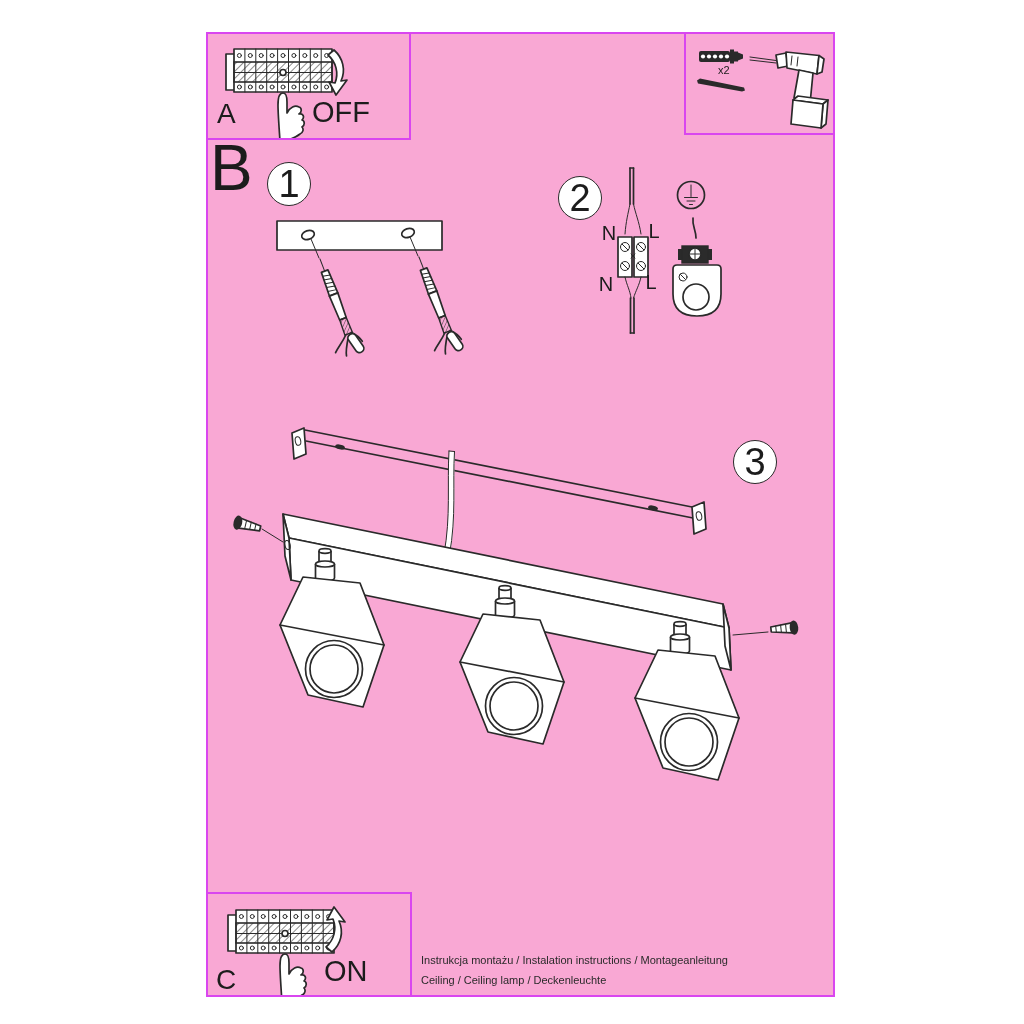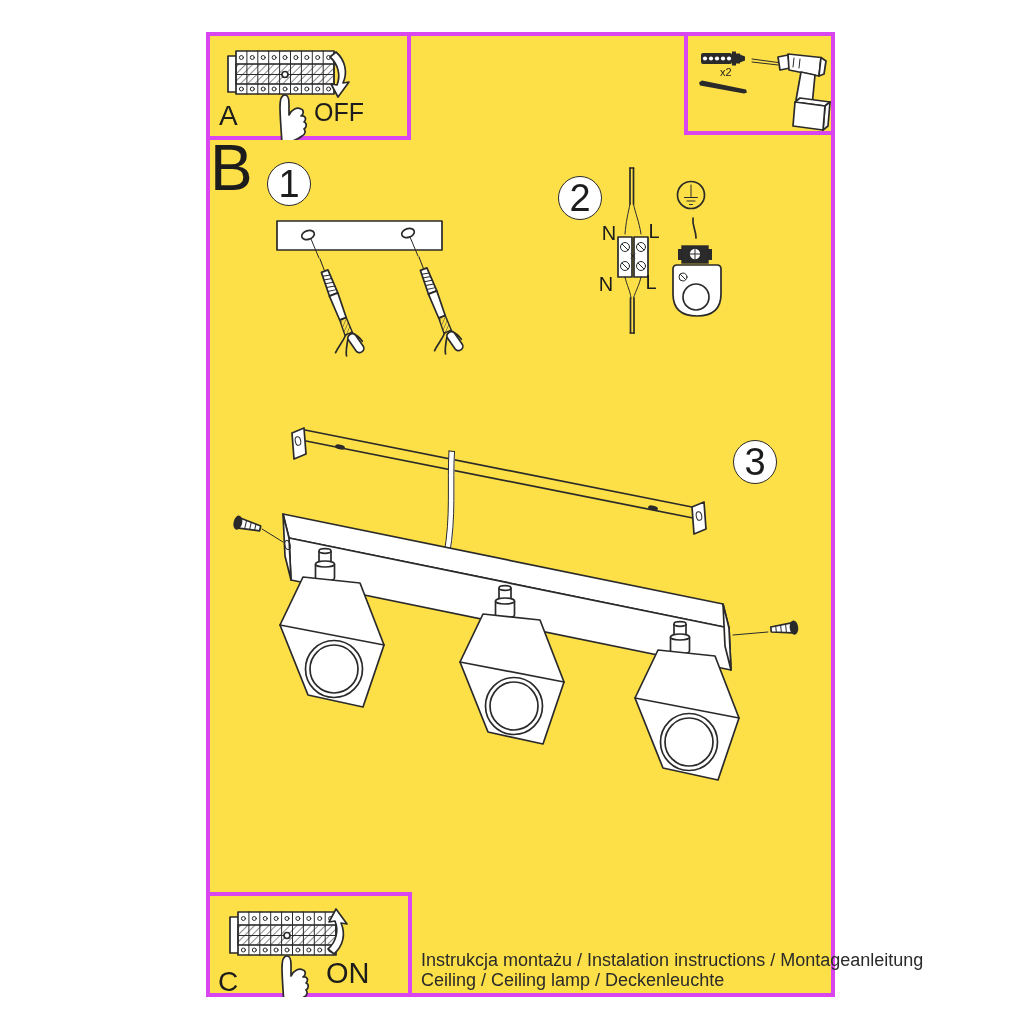--- a/index.html
+++ b/index.html
@@ -1,24 +1,24 @@
 <!DOCTYPE html>
 <html><head>
 <meta charset="utf-8">
 <style>
   html,body{margin:0;padding:0;background:#fff;}
   #screen{position:relative;width:1024px;height:1024px;background:#ffffff;overflow:hidden;
           font-family:"Liberation Sans",sans-serif;color:#1f1f1f;}
   .abs{position:absolute;}
-  .frame{border:4px solid #d946ef;background:#fde047;box-sizing:border-box;}
+  .frame{border:2px solid #d946ef;background:#f9a8d4;box-sizing:border-box;}
   .lbl{color:#1c1c1c;}
   .badge{width:44px;height:44px;border:1.7px solid #2a2a2a;border-radius:50%;
          display:flex;align-items:center;justify-content:center;
          font-size:38px;color:#1c1c1c;box-sizing:border-box;background:#fff;}
-  .footer-line{font-size:18px;line-height:19.5px;color:#2a2a2a;white-space:nowrap;}
+  .footer-line{font-size:11px;line-height:19.5px;color:#2a2a2a;white-space:nowrap;}
   svg .s{stroke:#2a2a2a;stroke-width:1.7;fill:none;stroke-linejoin:round;stroke-linecap:round;}
   svg .sw{stroke:#2a2a2a;stroke-width:1.7;fill:#ffffff;stroke-linejoin:round;}
   svg .sd{fill:#2a2a2a;stroke:none;}
   svg .thin{stroke-width:1;}
   svg text{fill:#1c1c1c;stroke:none;font-family:"Liberation Sans",sans-serif;}
 </style>
 </head>
 <body>
 
 <div id="screen">
@@ -123,21 +123,21 @@
   <div class="abs frame" style="left:206px;top:32px;width:205px;height:108px;">
     <svg width="201" height="104" viewBox="0 0 201 104">
       <g>
         <use href="#breaker-assembly" x="16" y="12"></use>
       </g>
       <g transform="translate(-6,0)">
         <path class="sw" d="M132,16 C141,24 144,36 139,47 L145,46 L134,61 L127,48 L133,49 C137,39 134,28 126,21 Z"></path>
       </g>
     </svg>
     <div class="abs lbl" style="left:9px;top:64px;font-size:28px;">A</div>
-    <div class="abs lbl" style="left:104px;top:62px;font-size:25px;">OFF</div>
+    <div class="abs lbl" style="left:104px;top:62px;font-size:29px;">OFF</div>
   </div>
 
   <div class="abs frame" style="left:684px;top:32px;width:151px;height:103px;">
     <svg width="147" height="99" viewBox="0 0 147 99">
       <g>
         <rect class="sd" x="13" y="17" width="31" height="11" rx="2"></rect>
         <circle cx="17" cy="22.5" r="2.1" fill="#fff"></circle>
           <circle cx="23" cy="22.5" r="2.1" fill="#fff"></circle>
         <circle cx="29" cy="22.5" r="2.1" fill="#fff"></circle>
           <circle cx="35" cy="22.5" r="2.1" fill="#fff"></circle>

